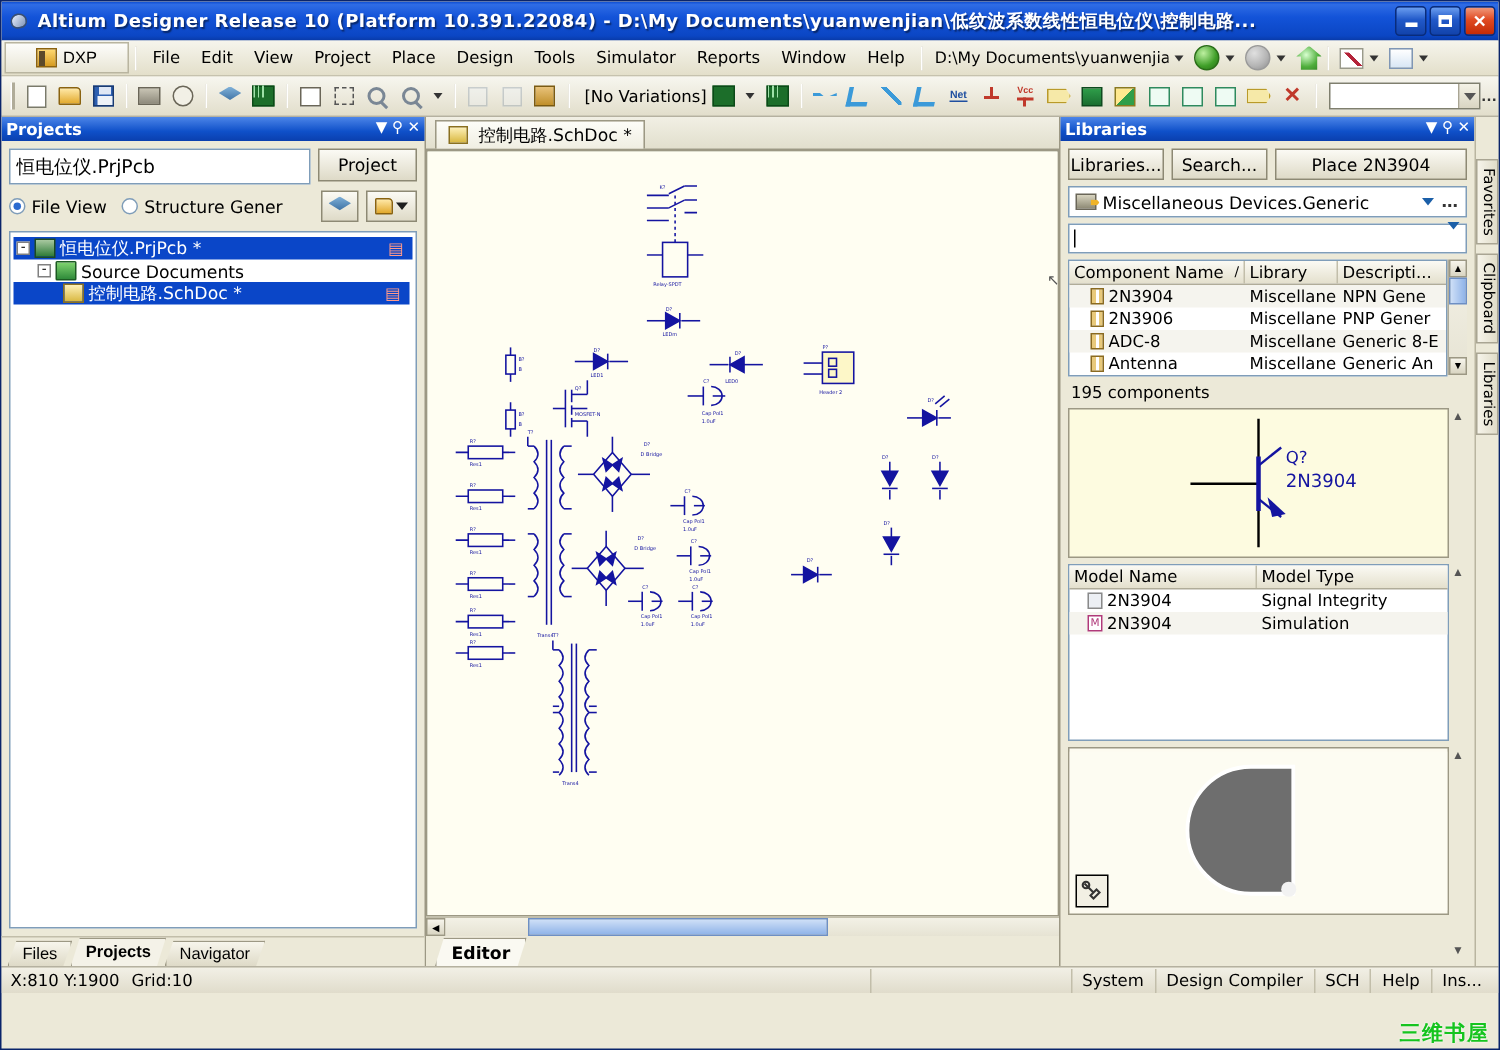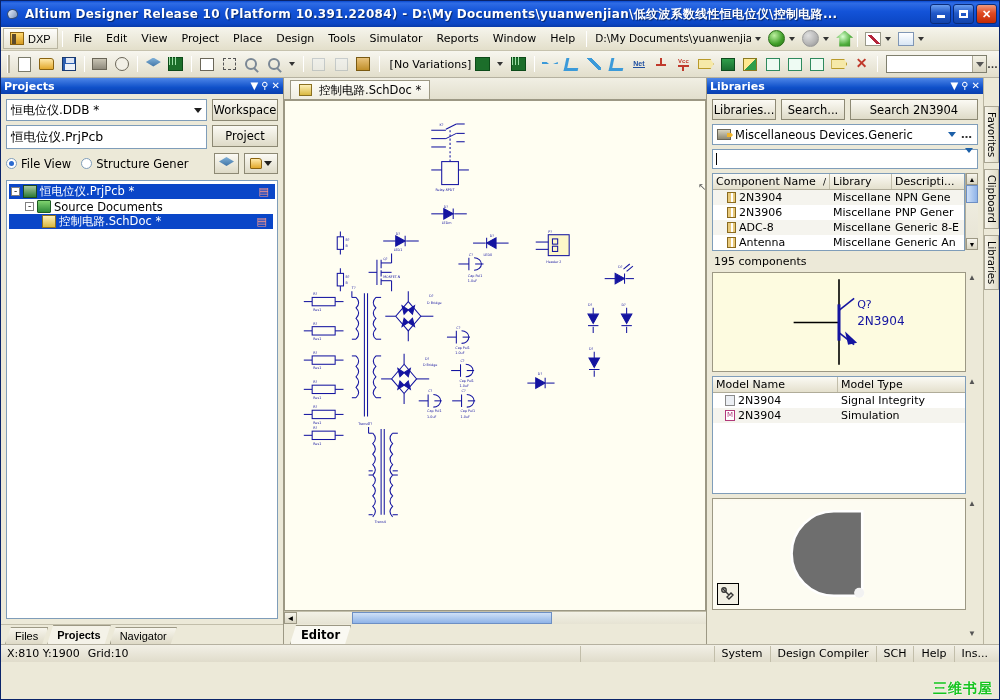--- a/index.html
+++ b/index.html
@@ -44,21 +44,21 @@
   .winbtn .mn { width: 8px; height: 3px; background:#fff; margin-top:5px; }
   .winbtn .mx { width: 9px; height: 8px; border: 2px solid #fff; border-top-width: 3px; }
 
   
   .menubar {
     height: 24px; display: flex; align-items: center;
     background: linear-gradient(180deg,#f6f5ed,#e3dfca);
     border-bottom: 1px solid #c6c2ae; padding-left: 2px;
   }
   .dxp-btn {
-    display:flex; align-items:center; gap:4px; height:21px; padding:0 6px;
+    display:flex; align-items:center; gap:4px; height:21px; padding:0 20px;
     background: linear-gradient(180deg,#fdfdfb,#e8e5d4);
     border:1px solid #b9b5a0;
   }
   .dxp-ico {
     width:14px; height:13px; background: linear-gradient(180deg,#ffd971,#d69b21);
     border:1px solid #8c6310; position:relative;
   }
   .dxp-ico:after{content:"";position:absolute;left:1px;top:1px;width:4px;height:10px;background:#5c4a2a;}
   .menu-item { padding: 0 7px; height: 22px; line-height: 22px;
     font-family:"DejaVu Sans", sans-serif; font-size: 11px; color:#000; white-space:nowrap;}
@@ -458,29 +458,20 @@
     <div class="left-panel">
       <div class="panel-title">
         <span>Projects</span>
         <span class="sp"></span>
         <span class="pt-ico">▼</span>
         <span class="pt-ico">⚲</span>
         <span class="pt-ico">✕</span>
       </div>
       <div class="panel-body">
         <div class="row">
-          <div class="ddb-combo">
-            <span>恒电位仪.DDB *</span>
-            <span class="arrowbox">
-                <span class="caret"></span>
-              </span>
-          </div>
-          <div class="side-btn">Workspace</div>
-        </div>
-        <div class="row">
           <div class="prj-box">
             <span>恒电位仪.PrjPcb</span>
           </div>
           <div class="side-btn">Project</div>
         </div>
         <div class="row" style="align-items:center">
           <div class="radios">
             <span class="radio on"></span>
             <span>File View</span>
             <span class="radio" style="margin-left:6px"></span>
@@ -838,21 +829,21 @@
         <span>Libraries</span>
         <span class="sp"></span>
         <span class="pt-ico">▼</span>
         <span class="pt-ico">⚲</span>
         <span class="pt-ico">✕</span>
       </div>
       <div class="rp-body">
         <div class="row">
           <div class="lib-btn" style="width:64px">Libraries...</div>
           <div class="lib-btn" style="width:64px">Search...</div>
-          <div class="lib-btn" style="flex:1">Search 2N3904</div>
+          <div class="lib-btn" style="flex:1">Place 2N3904</div>
         </div>
         <div class="lib-select">
           <span class="libico"></span>
           <span>Miscellaneous Devices.Generic</span>
           <span style="margin-left:auto;display:flex;gap:5px;align-items:center;padding-right:4px">
             <span class="vcaret"></span>
             <span class="dots">…</span>
           </span>
         </div>
         <div class="filter-input" title="">

